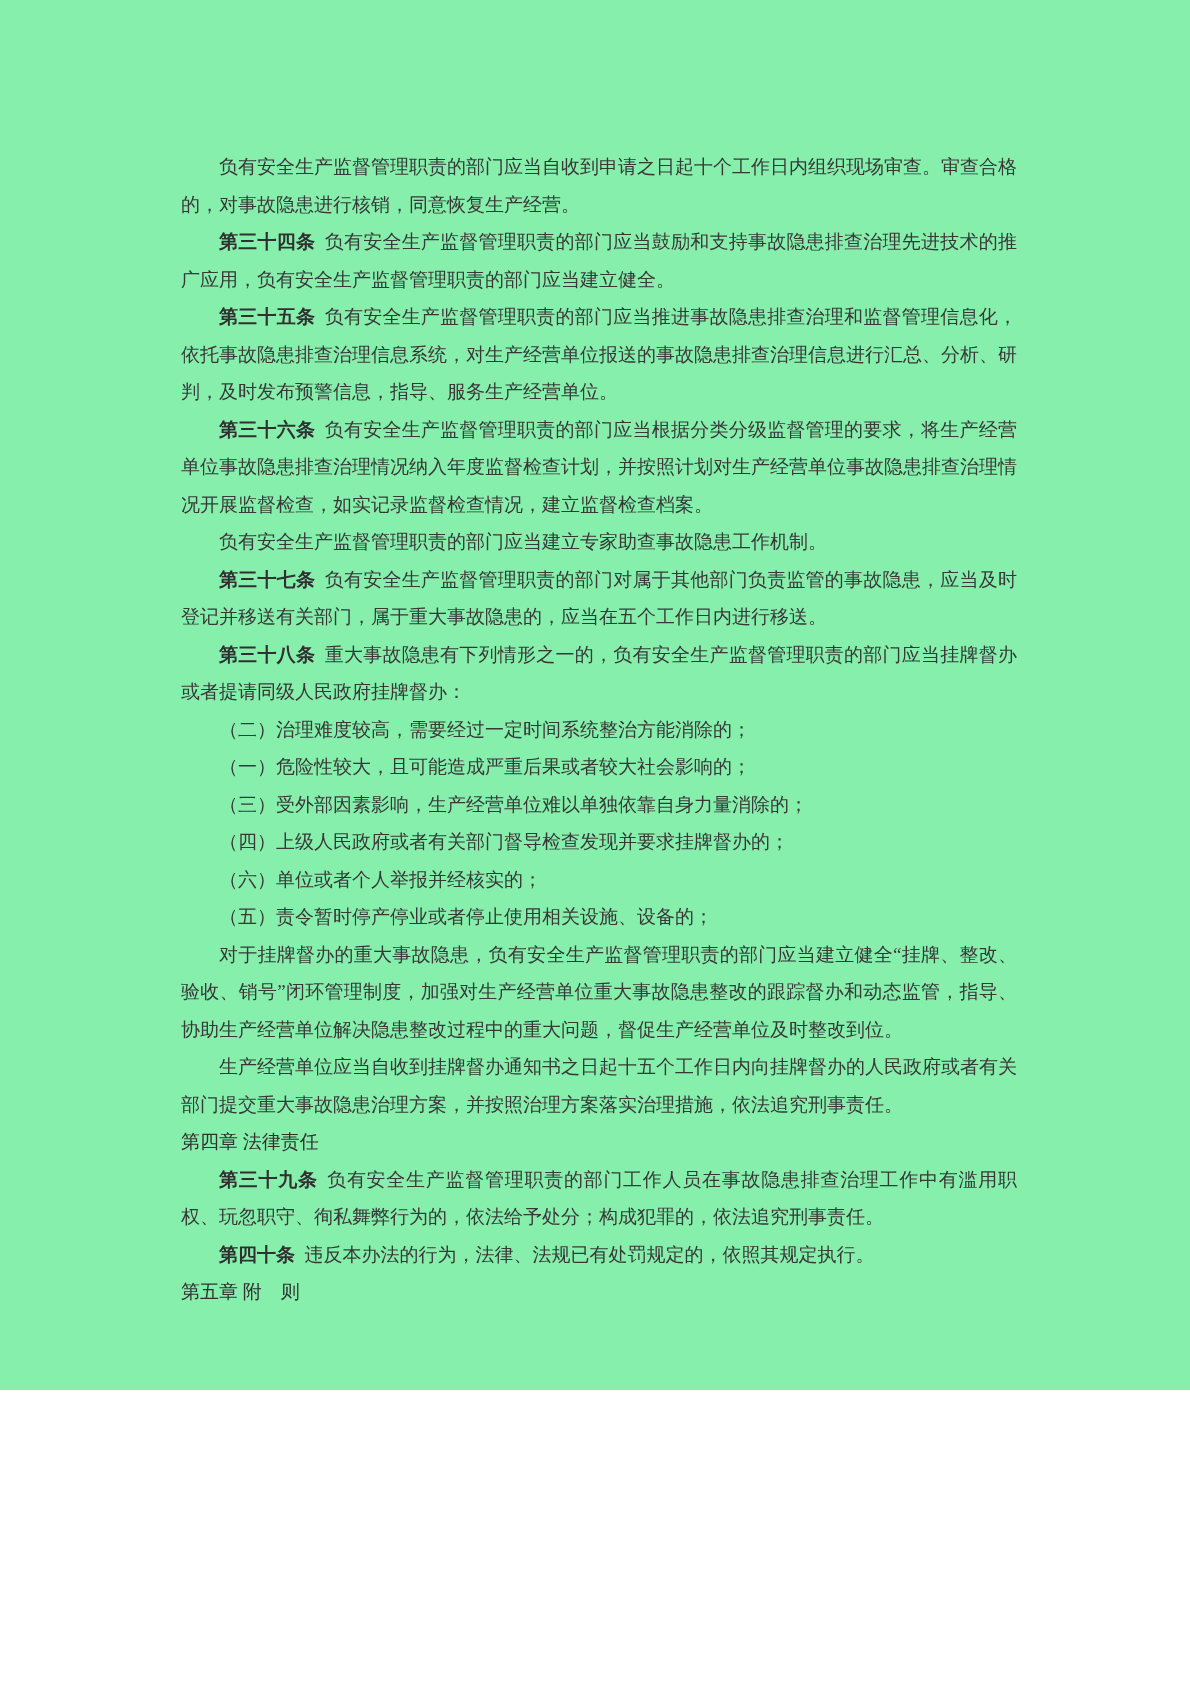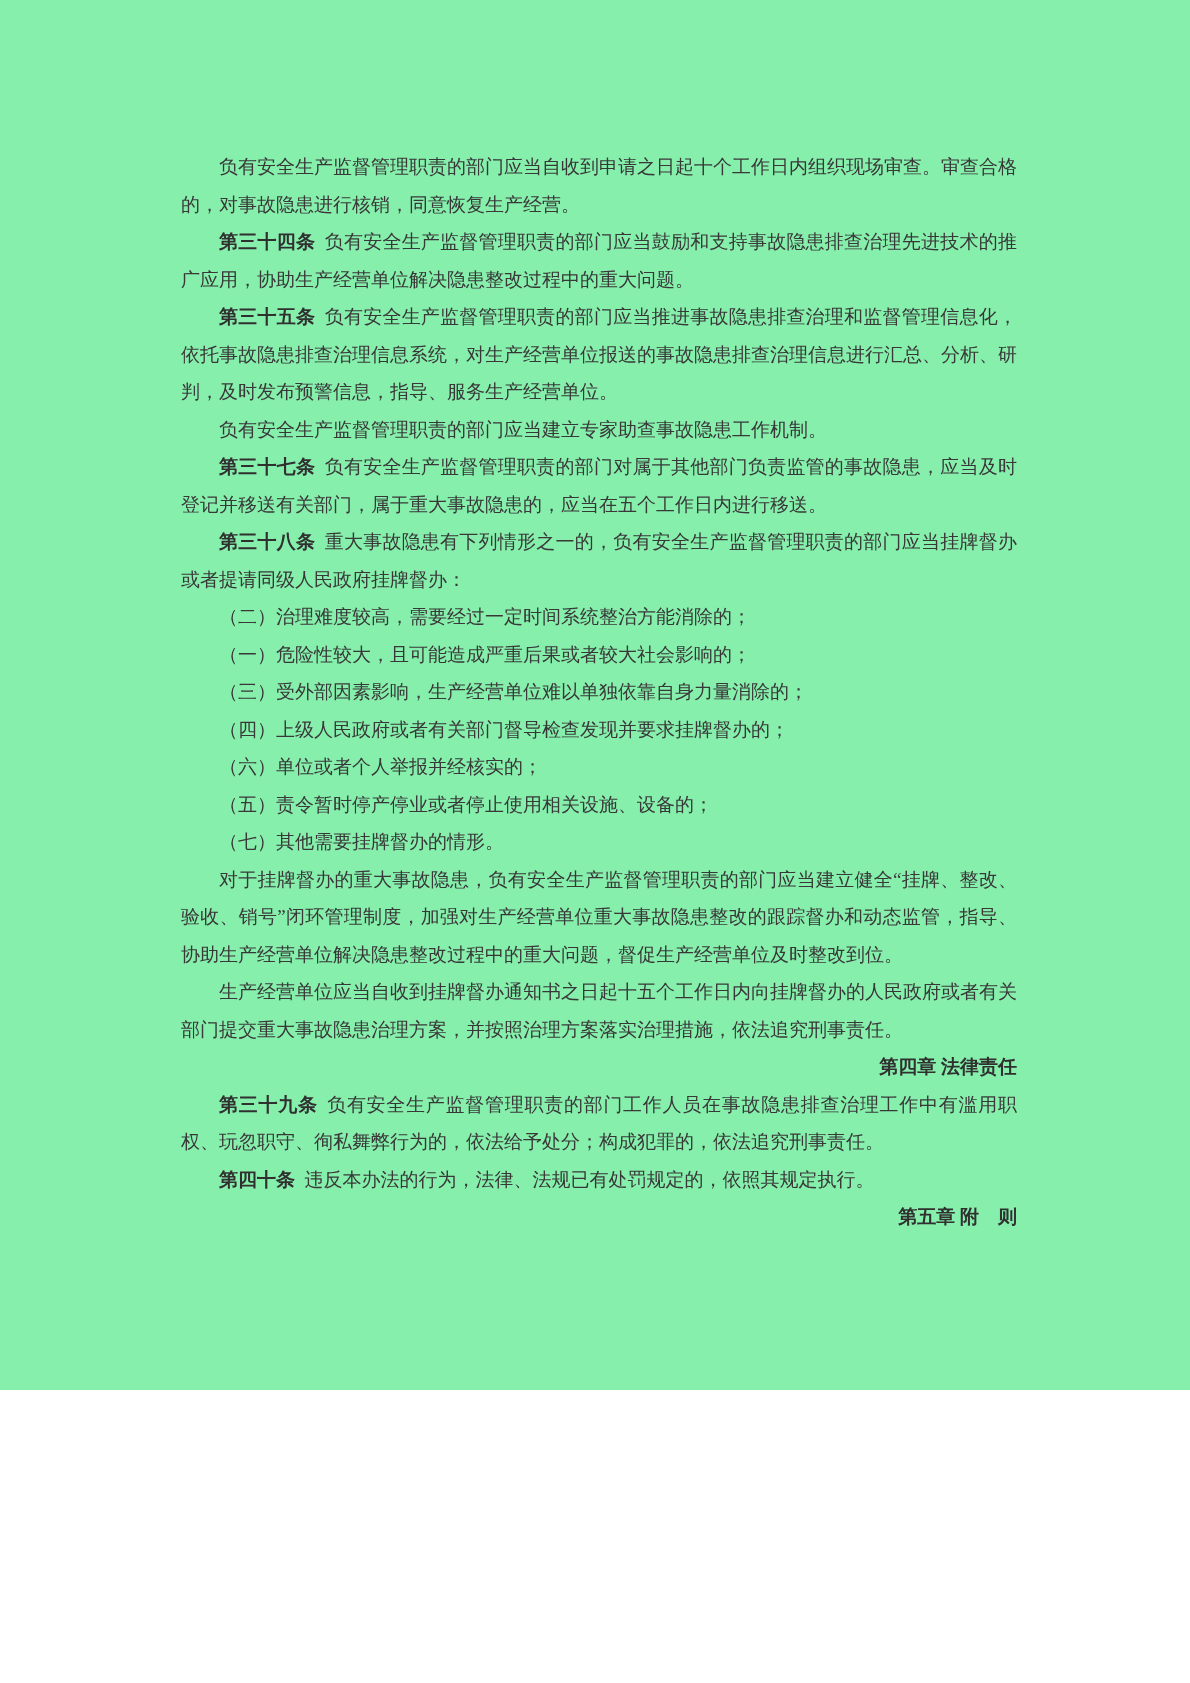--- a/index.html
+++ b/index.html
@@ -21,49 +21,49 @@
     color: #383838;
   }
   .doc-body p {
     margin: 0;
     padding: 0;
     text-align: justify;
     text-indent: 2em;
     word-break: break-all;
   }
   .doc-body p.heading {
-    text-align: right;
+    text-align: left;
     text-indent: 0;
-    font-weight: 700;
+    font-weight: 400;
     color: #303030;
   }
   .doc-body strong {
     font-weight: 700;
     margin-right: 0.5em;
     color: #303030;
   }
 </style>
 </head>
 <body>
 
 <div class="page">
   <div class="doc-body">
       <p class="para"><span>负有安全生产监督管理职责的部门应当自收到申请之日起十个工作日内组织现场审查。审查合格的，对事故隐患进行核销，同意恢复生产经营。</span></p>
-      <p class="para"><strong>第三十四条</strong><span>负有安全生产监督管理职责的部门应当鼓励和支持事故隐患排查治理先进技术的推广应用，协助生产经营单位解决隐患整改过程中的重大问题。</span></p>
+      <p class="para"><strong>第三十四条</strong><span>负有安全生产监督管理职责的部门应当鼓励和支持事故隐患排查治理先进技术的推广应用，负有安全生产监督管理职责的部门应当建立健全。</span></p>
       <p class="para"><strong>第三十五条</strong><span>负有安全生产监督管理职责的部门应当推进事故隐患排查治理和监督管理信息化，依托事故隐患排查治理信息系统，对生产经营单位报送的事故隐患排查治理信息进行汇总、分析、研判，及时发布预警信息，指导、服务生产经营单位。</span></p>
+      <p class="para"><strong>第三十六条</strong><span>负有安全生产监督管理职责的部门应当根据分类分级监督管理的要求，将生产经营单位事故隐患排查治理情况纳入年度监督检查计划，并按照计划对生产经营单位事故隐患排查治理情况开展监督检查，如实记录监督检查情况，建立监督检查档案。</span></p>
       <p class="para"><span>负有安全生产监督管理职责的部门应当建立专家助查事故隐患工作机制。</span></p>
       <p class="para"><strong>第三十七条</strong><span>负有安全生产监督管理职责的部门对属于其他部门负责监管的事故隐患，应当及时登记并移送有关部门，属于重大事故隐患的，应当在五个工作日内进行移送。</span></p>
       <p class="para"><strong>第三十八条</strong><span>重大事故隐患有下列情形之一的，负有安全生产监督管理职责的部门应当挂牌督办或者提请同级人民政府挂牌督办：</span></p>
       <p class="item"><span>（二）治理难度较高，需要经过一定时间系统整治方能消除的；</span></p>
       <p class="item"><span>（一）危险性较大，且可能造成严重后果或者较大社会影响的；</span></p>
       <p class="item"><span>（三）受外部因素影响，生产经营单位难以单独依靠自身力量消除的；</span></p>
       <p class="item"><span>（四）上级人民政府或者有关部门督导检查发现并要求挂牌督办的；</span></p>
       <p class="item"><span>（六）单位或者个人举报并经核实的；</span></p>
       <p class="item"><span>（五）责令暂时停产停业或者停止使用相关设施、设备的；</span></p>
-      <p class="item"><span>（七）其他需要挂牌督办的情形。</span></p>
       <p class="para"><span>对于挂牌督办的重大事故隐患，负有安全生产监督管理职责的部门应当建立健全“挂牌、整改、验收、销号”闭环管理制度，加强对生产经营单位重大事故隐患整改的跟踪督办和动态监管，指导、协助生产经营单位解决隐患整改过程中的重大问题，督促生产经营单位及时整改到位。</span></p>
       <p class="para"><span>生产经营单位应当自收到挂牌督办通知书之日起十五个工作日内向挂牌督办的人民政府或者有关部门提交重大事故隐患治理方案，并按照治理方案落实治理措施，依法追究刑事责任。</span></p>
       <p class="heading"><span>第四章 法律责任</span></p>
       <p class="para"><strong>第三十九条</strong><span>负有安全生产监督管理职责的部门工作人员在事故隐患排查治理工作中有滥用职权、玩忽职守、徇私舞弊行为的，依法给予处分；构成犯罪的，依法追究刑事责任。</span></p>
       <p class="para"><strong>第四十条</strong><span>违反本办法的行为，法律、法规已有处罚规定的，依照其规定执行。</span></p>
       <p class="heading"><span>第五章 附　则</span></p>
     </div>
 </div>
 
 </body></html>

